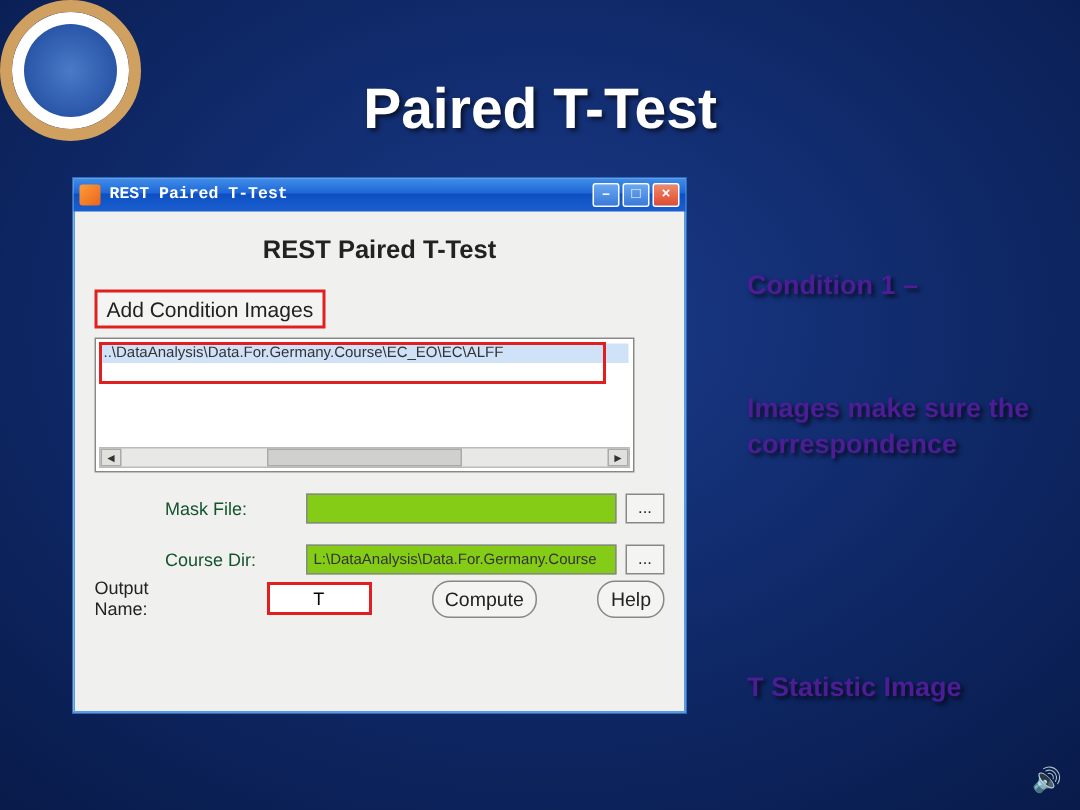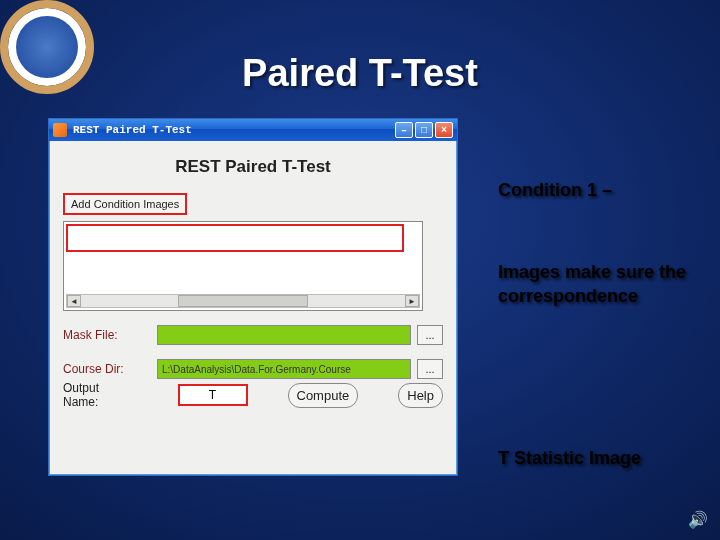--- a/index.html
+++ b/index.html
@@ -82,21 +82,21 @@
   .panel-header {
     text-align: center;
     font-size: 17px;
     font-weight: bold;
     color: #222;
     margin: 6px 0 16px 0;
   }
   .btn {
     border: 1px solid #888;
     background: #f4f4f2;
-    font-size: 11px;
+    font-size: 14px;
     padding: 3px 8px;
     color: #222;
     cursor: pointer;
   }
   .btn.primary {
     font-size: 13px;
     padding: 4px 8px;
     border-radius: 12px;
   }
   .add-btn {
@@ -151,21 +151,22 @@
     background: #d0d0cc; border: 1px solid #aaa;
   }
   .form-row {
     display: flex; align-items: center;
     margin-top: 14px;
     gap: 6px;
   }
   .form-row label {
     width: 88px;
     font-size: 12px;
-    color: #7f1d1d;
+    color: #14532d;
+    margin-left: 47px;
   }
   .form-row .field {
     flex: 1;
     height: 20px;
     background: #84cc16;
     border: 1px solid #888;
     font-size: 10px;
     padding: 2px 4px;
     color: #333;
   }
@@ -189,21 +190,21 @@
     width: 70px; height: 22px;
     background: #fff;
     border: 1px solid #888;
     text-align: center;
     font-size: 12px;
     padding: 2px;
   }
   .out-name.red { border: 2px solid #e02020; }
   .annot {
     position: absolute;
-    color: #000000;
+    color: #4c1d95;
     font-size: 18px;
     font-weight: bold;
     text-shadow: 2px 2px 3px rgba(0,0,0,0.7);
     line-height: 1.35;
   }
   .annot1 { top: 178px; left: 498px; width: 200px; }
   .annot1 .indent { padding-left: 30px; display: block; }
   .annot2 { top: 260px; left: 498px; width: 210px; }
   .annot3 { top: 446px; left: 498px; width: 220px; }
   .sound-icon {
@@ -232,20 +233,21 @@
     <div class="winbtn">□</div>
     <div class="winbtn close">×</div>
   </div>
   <div class="content">
 
     <div class="panel-header">REST Paired T-Test</div>
 
     <button class="btn add-btn">Add Condition Images</button>
 
     <div class="listbox">
+      <div class="row sel">..\DataAnalysis\Data.For.Germany.Course\EC_EO\EC\ALFF</div>
       <div class="red-box listbox-red"></div>
       <div class="hscroll">
         <div class="arrow">◄</div>
         <div class="track">
           <div class="thumb"></div>
         </div>
         <div class="arrow">►</div>
       </div>
     </div>
 

